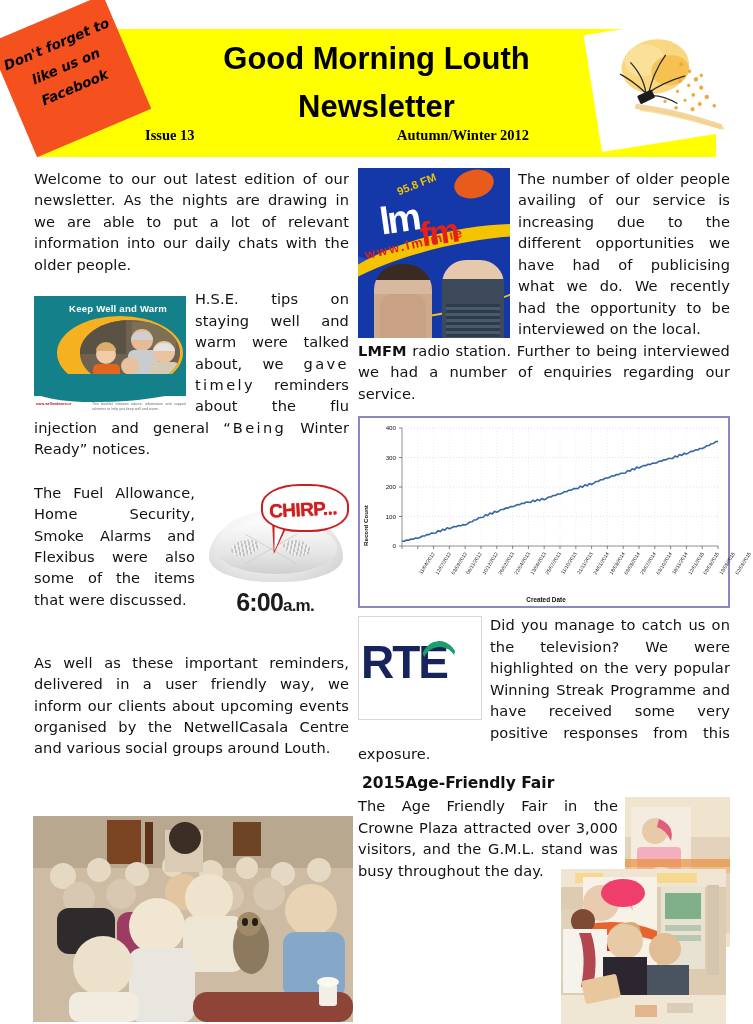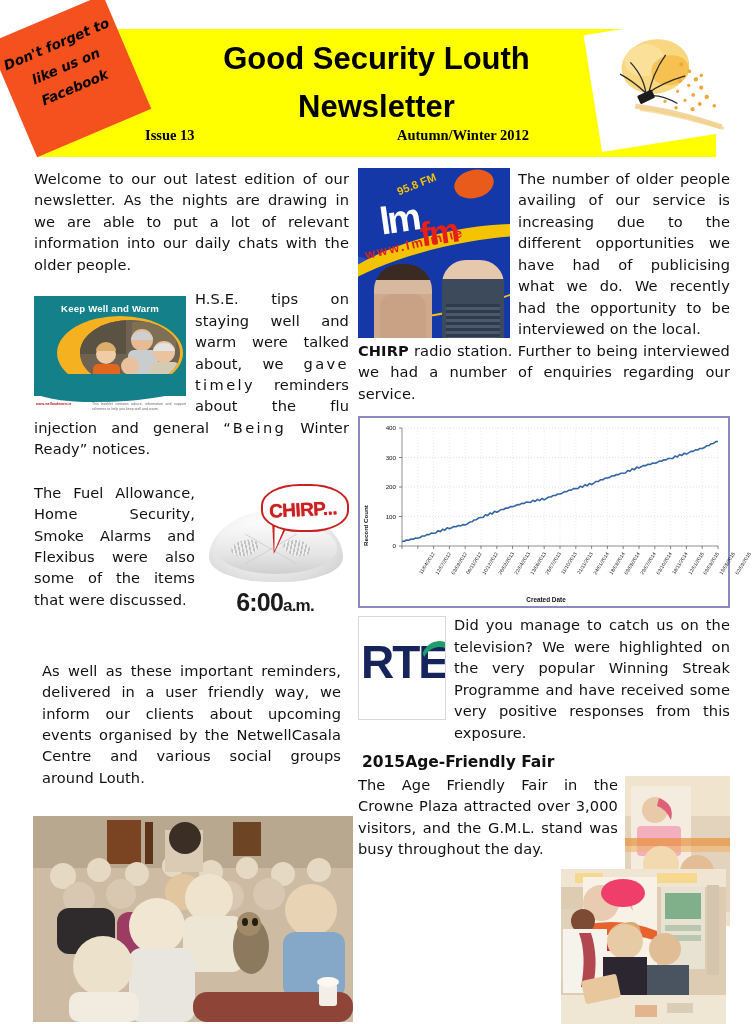--- a/index.html
+++ b/index.html
@@ -63,51 +63,51 @@
   .body-txt{
     font-family:"DejaVu Sans", sans-serif;
     font-size:14.6px;color:#111;
     line-height:1.47;
     text-align:justify;
     letter-spacing:.1px;
   }
   .body-txt b{font-weight:bold;}
   .wide{letter-spacing:2.4px;}
   .p{margin:0 0 13px 0;}
-  .tight{margin:8px;}
+  .tight{margin:0;}
 
   
   .img-kww{
     float:left;width:152px;height:122px;margin:2px 9px 2px 0;
     position:relative;overflow:hidden;background:#fff;
   }
   .img-smoke{
     float:right;width:148px;height:150px;margin:0 0 2px 6px;
     position:relative;overflow:hidden;background:#fff;
   }
   .img-lmfm{
     float:left;width:152px;height:170px;margin:0 8px 2px 0;
     position:relative;overflow:hidden;
   }
   .img-rte{
-    float:left;width:88px;height:104px;margin:2px 8px 2px 0;
+    float:left;width:124px;height:104px;margin:2px 8px 2px 0;
     position:relative;overflow:hidden;background:#fff;border:1px solid #d8d8e4;
     box-sizing:border-box;
   }
   .img-fair{
     float:right;width:105px;height:150px;margin:2px 0 2px 7px;
     position:relative;overflow:hidden;background:#d9c8b4;
   }
 
   .clear{clear:both;}
 
   
   .kww-bg{position:absolute;left:0;top:6px;width:152px;height:100px;background:#13808a;}
   .kww-title{
-    position:absolute;left:0;top:12px;width:152px;text-align:center;
+    position:absolute;left:8px;top:12px;width:152px;text-align:center;
     font-family:"Liberation Sans", sans-serif;font-weight:bold;
     font-size:9.6px;color:#fff;letter-spacing:.2px;
   }
   .kww-oval{
     position:absolute;left:23px;top:26px;width:126px;height:74px;
     background:#f5b120;border-radius:50%;
   }
   .kww-photo{
     position:absolute;left:46px;top:30px;width:100px;height:66px;
     border-radius:50%;overflow:hidden;
@@ -300,21 +300,21 @@
     overflow:hidden;background:#d7c4ad;
   }
 </style>
 </head>
 <body>
 
 <div class="page">
 
   <div class="masthead">
     <div class="mast-title">
-      <div>Good Security Louth</div>
+      <div>Good Morning Louth</div>
       <div>Newsletter</div>
     </div>
     <div class="mast-row">
       <span class="mast-issue">Issue 13</span>
       <span class="mast-date">Autumn/Winter 2012</span>
     </div>
   </div>
 
   <div class="fb-sticker">
     <div class="fbtext">
@@ -432,21 +432,21 @@
           <div class="lmfm-958">95.8 FM</div>
           <div class="lmfm-lm">lm</div>
           <div class="lmfm-fm">fm</div>
           <div class="lmfm-url">www.lmfm.ie</div>
           <div class="lmfm-p1"></div>
           <div class="lmfm-p2"></div>
         </div>
       </div>
       <span>The number of older people availing of our service is increasing    due  to  the different opportunities we have had of publicising what we do. We recently had the opportunity to be interviewed on the local.</span>
       <div class="clear"></div>
-      <b>CHIRP</b><span> radio station.    Further  to  being interviewed we had a number of enquiries regarding our service.</span>
+      <b>LMFM</b><span> radio station.    Further  to  being interviewed we had a number of enquiries regarding our service.</span>
     </div>
 
     <div style="height:12px"></div>
 
     <div class="chart-box">
       <div class="chart-inner">
         <svg id="chartSvg" width="368" height="188" viewBox="0 0 368 188">
             <line x1="42" x2="358" y1="128" y2="128" stroke="#cccccc" stroke-width="0.6" stroke-dasharray="1,2"></line>
             <line x1="42" x2="358" y1="98.5" y2="98.5" stroke="#cccccc" stroke-width="0.6" stroke-dasharray="1,2"></line>
             <line x1="42" x2="358" y1="69" y2="69" stroke="#cccccc" stroke-width="0.6" stroke-dasharray="1,2"></line>

